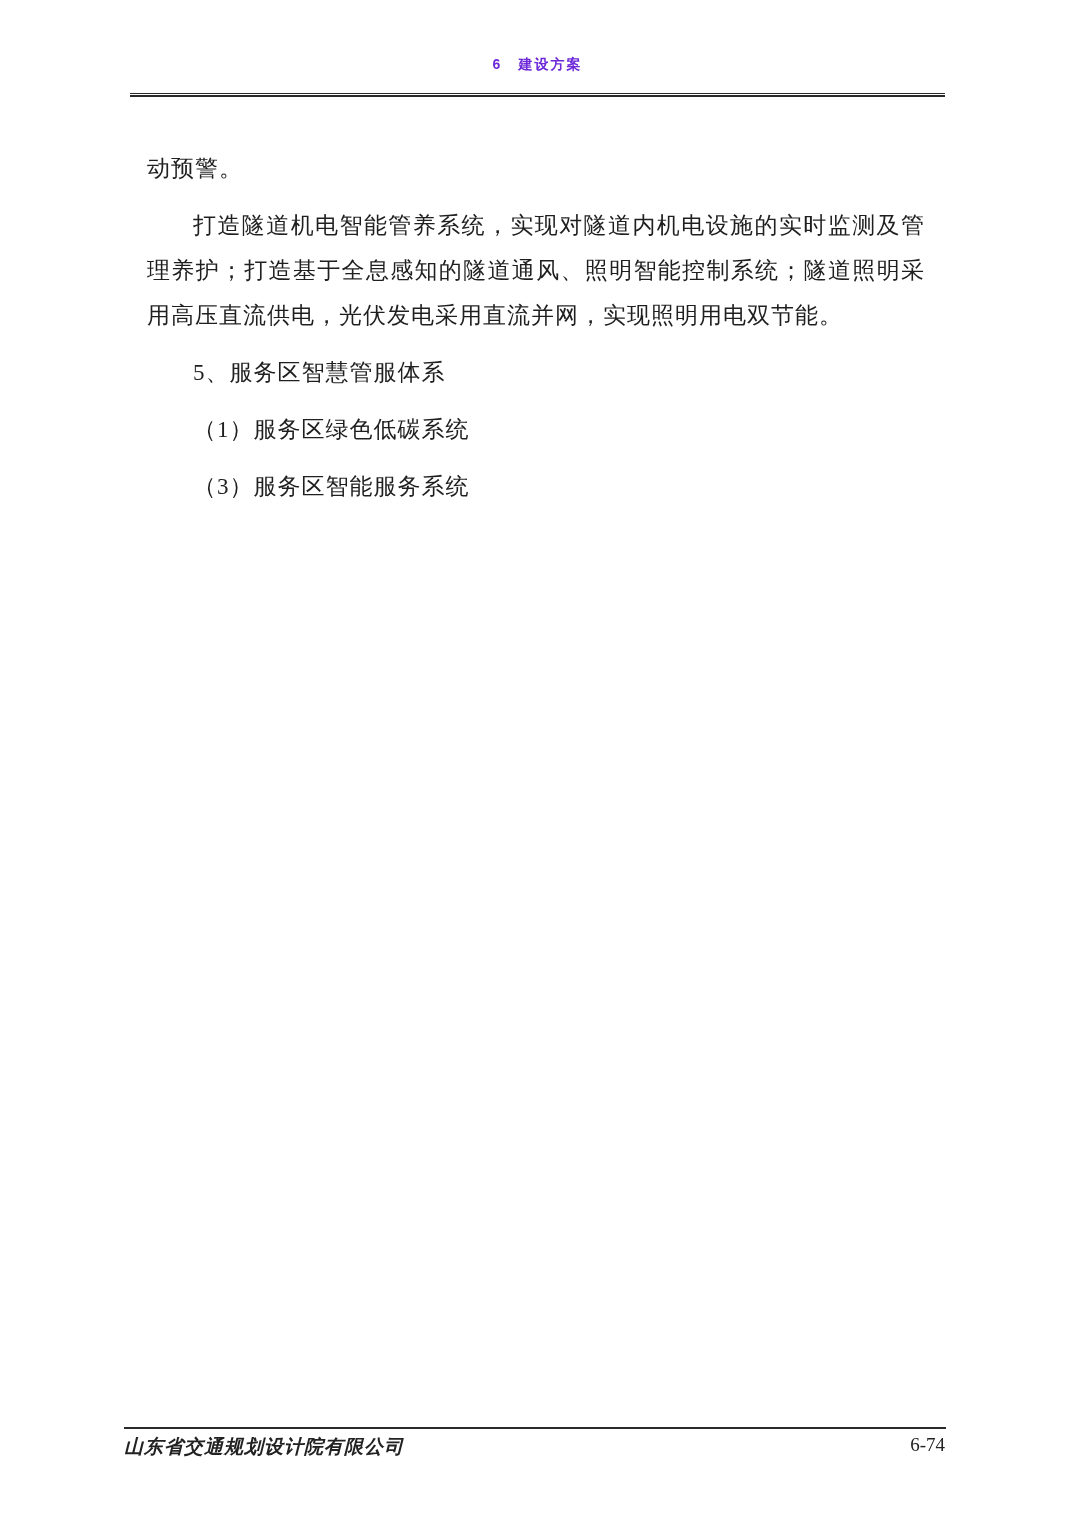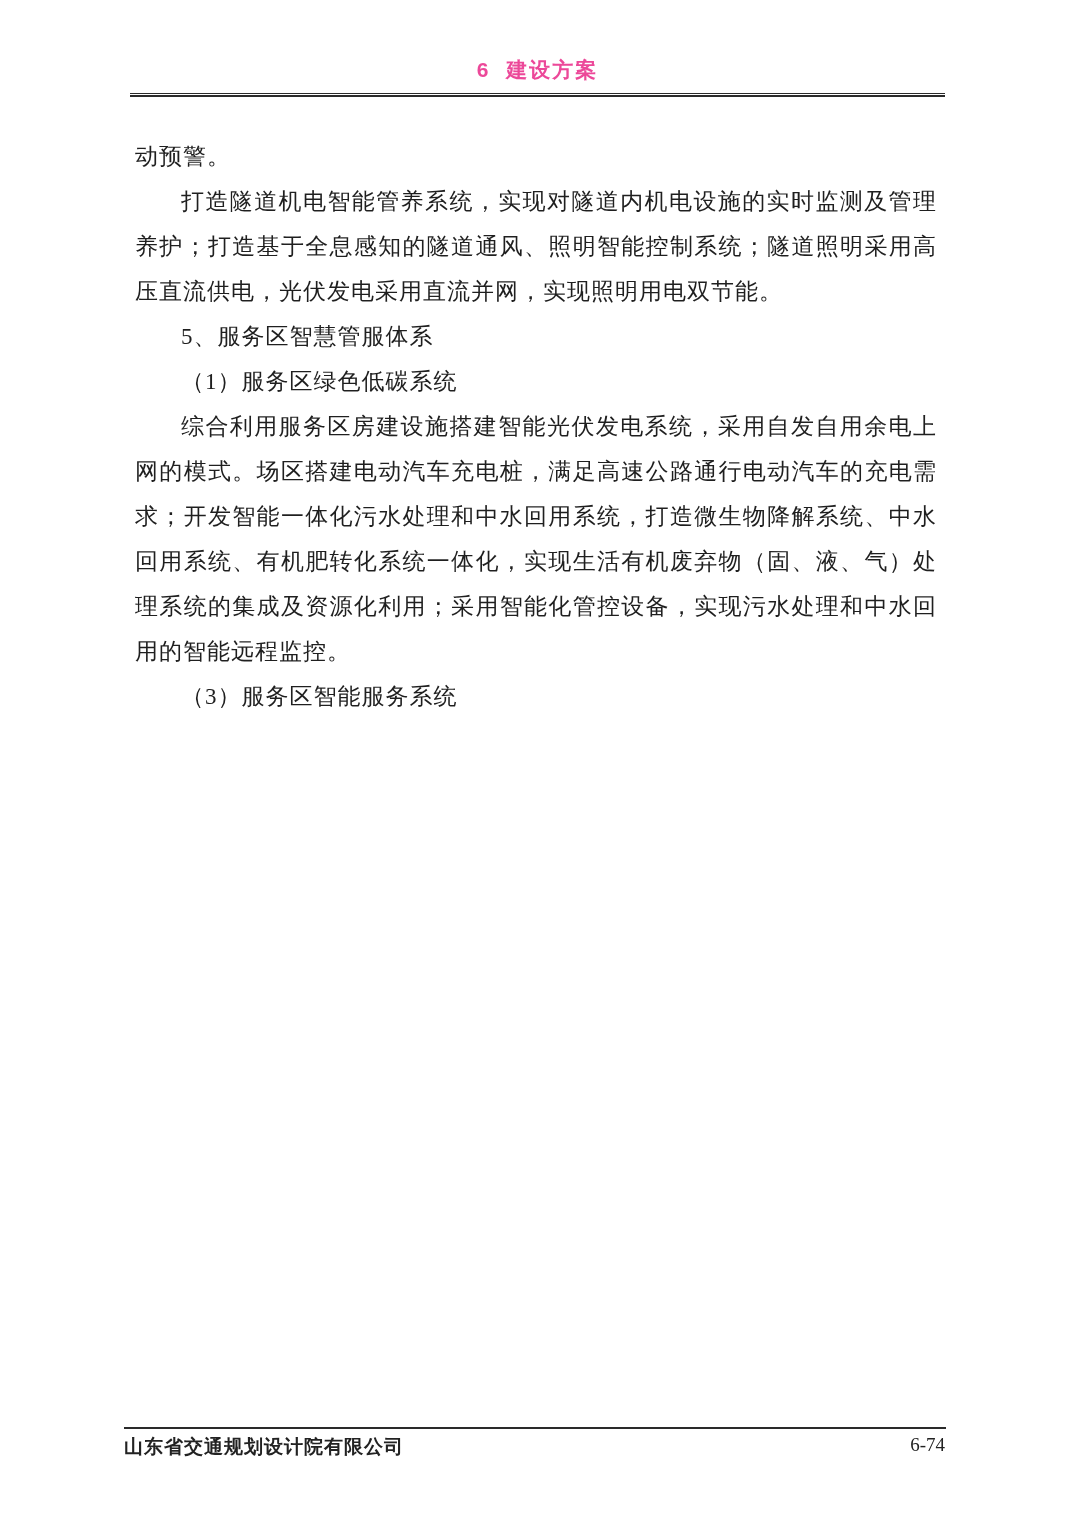--- a/index.html
+++ b/index.html
@@ -18,23 +18,23 @@
   }
   
   .header {
     position: absolute;
     top: 56px;
     left: 130px;
     width: 815px;
     text-align: center;
     font-family: "Liberation Sans", "DejaVu Sans", sans-serif;
     font-weight: bold;
-    font-size: 21px;
+    font-size: 14px;
     letter-spacing: 2px;
-    color: #ec4899;
+    color: #6d28d9;
     white-space: nowrap;
   }
   .header .hnum {
     margin-right: 18px;
     letter-spacing: 0;
   }
   .header-rule {
     position: absolute;
     top: 93px;
     left: 130px;
@@ -51,21 +51,21 @@
     left: 135px;
     width: 802px;
     font-size: 23px;
     line-height: 45px;
     letter-spacing: 1px;
     text-align: justify;
     text-justify: inter-ideograph;
     color: #1f1f1f;
   }
   .body-text p {
-    margin: 0;
+    margin: 12px;
     padding: 0;
   }
   .body-text p.indent {
     text-indent: 2em;
   }
   
   .footer-rule {
     position: absolute;
     top: 1427px;
     left: 124px;
@@ -76,20 +76,21 @@
   .footer-company {
     position: absolute;
     top: 1434px;
     left: 124px;
     font-family: "Liberation Sans", "DejaVu Sans", sans-serif;
     font-weight: bold;
     font-size: 19px;
     letter-spacing: 1px;
     color: #222222;
     white-space: nowrap;
+    font-style: italic;
   }
   .footer-pagenum {
     position: absolute;
     top: 1434px;
     left: 130px;
     width: 815px;
     text-align: right;
     font-family: "Liberation Serif", "DejaVu Serif", serif;
     font-size: 19px;
     color: #222222;
@@ -103,21 +104,20 @@
   <div class="header">
     <span class="hnum">6</span><span>建设方案</span>
   </div>
   <div class="header-rule"></div>
 
   <div class="body-text">
     <p>动预警。</p>
     <p class="indent">打造隧道机电智能管养系统，实现对隧道内机电设施的实时监测及管理养护；打造基于全息感知的隧道通风、照明智能控制系统；隧道照明采用高压直流供电，光伏发电采用直流并网，实现照明用电双节能。</p>
     <p class="indent">5、服务区智慧管服体系</p>
     <p class="indent">（1）服务区绿色低碳系统</p>
-    <p class="indent">综合利用服务区房建设施搭建智能光伏发电系统，采用自发自用余电上网的模式。场区搭建电动汽车充电桩，满足高速公路通行电动汽车的充电需求；开发智能一体化污水处理和中水回用系统，打造微生物降解系统、中水回用系统、有机肥转化系统一体化，实现生活有机废弃物（固、液、气）处理系统的集成及资源化利用；采用智能化管控设备，实现污水处理和中水回用的智能远程监控。</p>
     <p class="indent">（3）服务区智能服务系统</p>
   </div>
 
   <div class="footer-rule"></div>
   <div class="footer-company">山东省交通规划设计院有限公司</div>
   <div class="footer-pagenum">6-74</div>
 
 </div>
 
 </body></html>

